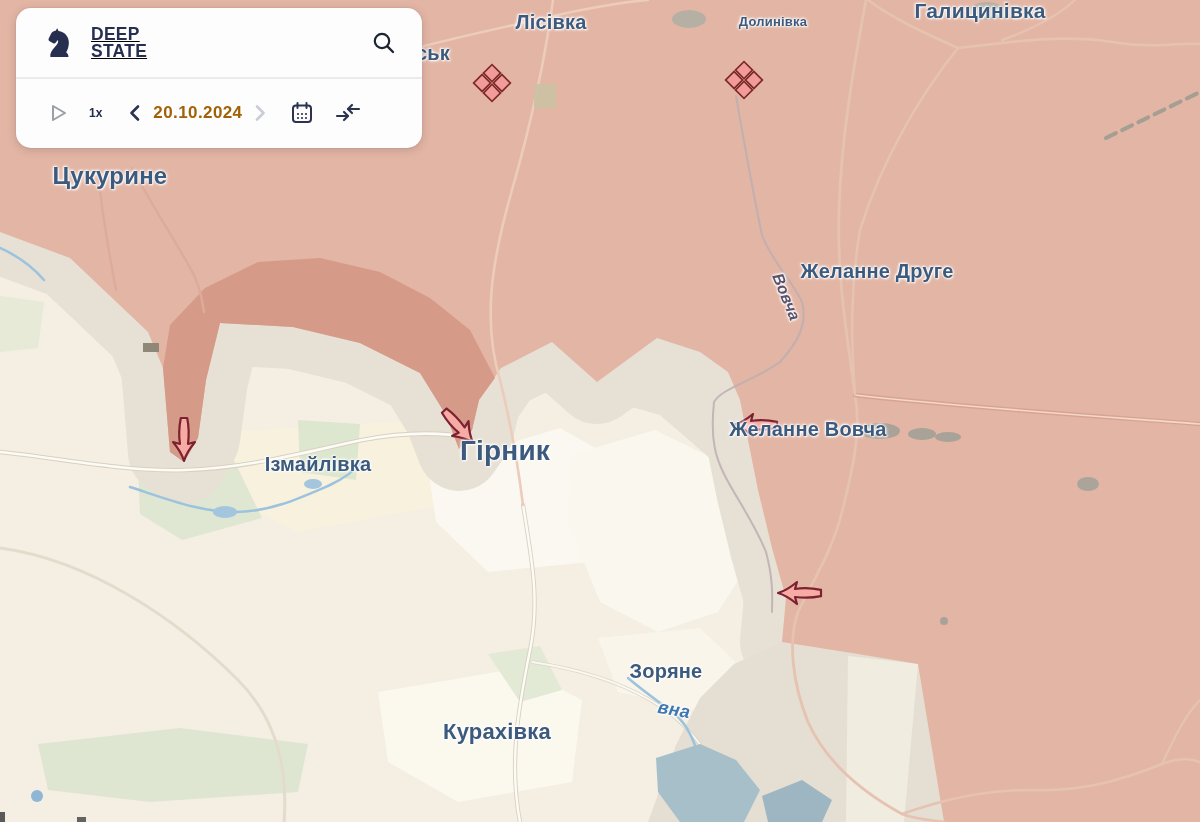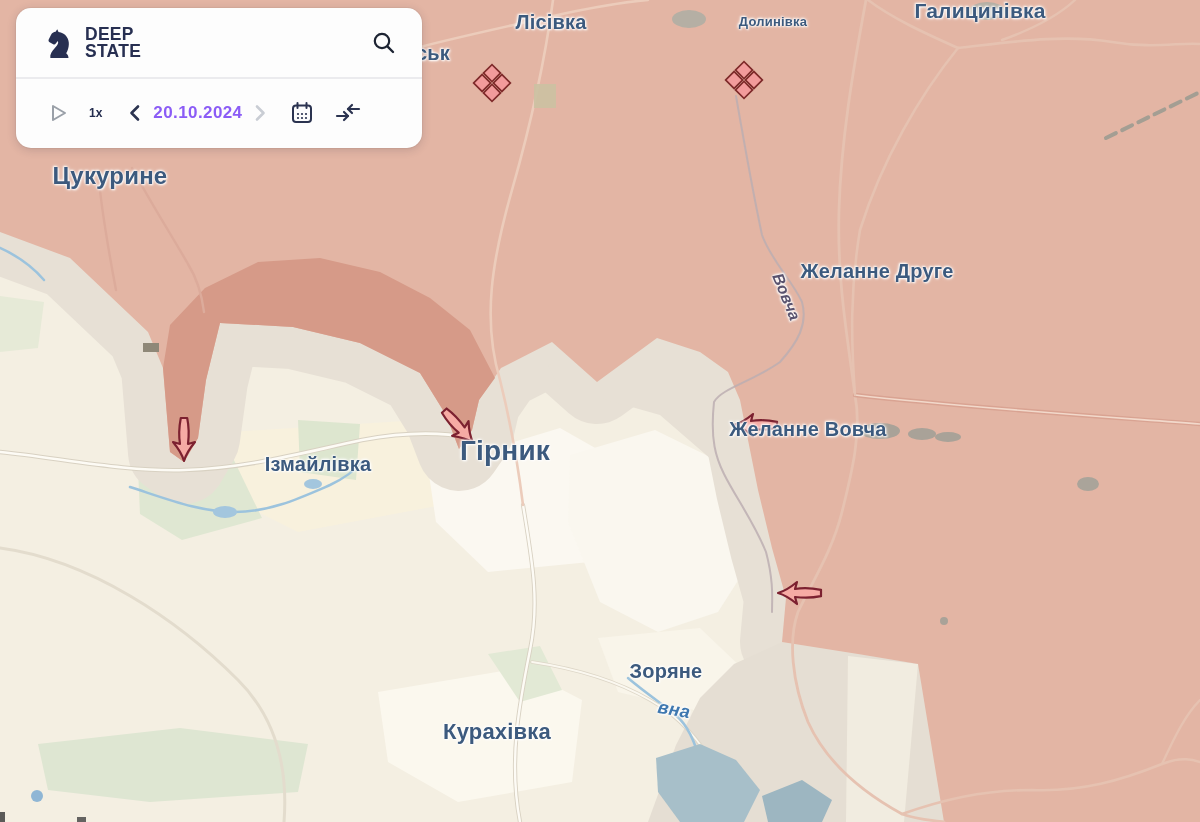--- a/index.html
+++ b/index.html
@@ -26,31 +26,31 @@
   .clash{fill:var(--marker-fill,#f29b9b);stroke:var(--marker-stroke,#7e2a2a);stroke-width:1.7;}
   .atk{fill:var(--arrow-fill,#f6aba4);stroke:var(--arrow-stroke,#7c2130);stroke-width:2.2;stroke-linejoin:round;}
   
   #card{
     position:absolute;left:16px;top:8px;width:406px;height:140px;
     background:var(--panel,#fdfdfd);border-radius:15px;
     box-shadow:0 2px 10px rgba(40,40,60,.18),0 0 0 1px rgba(0,0,0,.03);
     display:flex;flex-direction:column;
   }
   #card .top{flex:1;display:flex;align-items:center;padding:0 26px 0 28px;}
-  #brand{display:flex;align-items:flex-end;gap:12px;}
+  #brand{display:flex;align-items:flex-start;gap:18px;text-decoration:underline;}
   #brand .wordmark{
     color:var(--brand,#272f51);font-weight:800;font-size:18px;line-height:17px;
     letter-spacing:.3px;transform:scaleX(.97);transform-origin:left center;
   }
   #card .top .spacer{flex:1;}
   #card .divider{height:1.5px;background:#ebebee;width:100%;}
   #card .bottom{flex:1;display:flex;align-items:center;padding:0 24px 0 34px;}
   .ctl{display:flex;align-items:center;justify-content:center;background:none;border:none;padding:0;cursor:pointer;}
   .speed{color:#232c4e;font-weight:700;font-size:12px;margin-left:21px;}
-  .datetext{color:#8b5cf6;font-weight:700;font-size:17px;letter-spacing:.4px;margin:0 12px;}
+  .datetext{color:#a16207;font-weight:700;font-size:17px;letter-spacing:.4px;margin:0 12px;}
   .chev-prev{margin-left:26px;}
   .gap-cal{margin-left:24px;}
   .gap-merge{margin-left:22px;}
 </style>
 </head>
 <body>
 
 <div id="stage">
 
   <svg id="map-art" viewBox="0 0 1200 822">

